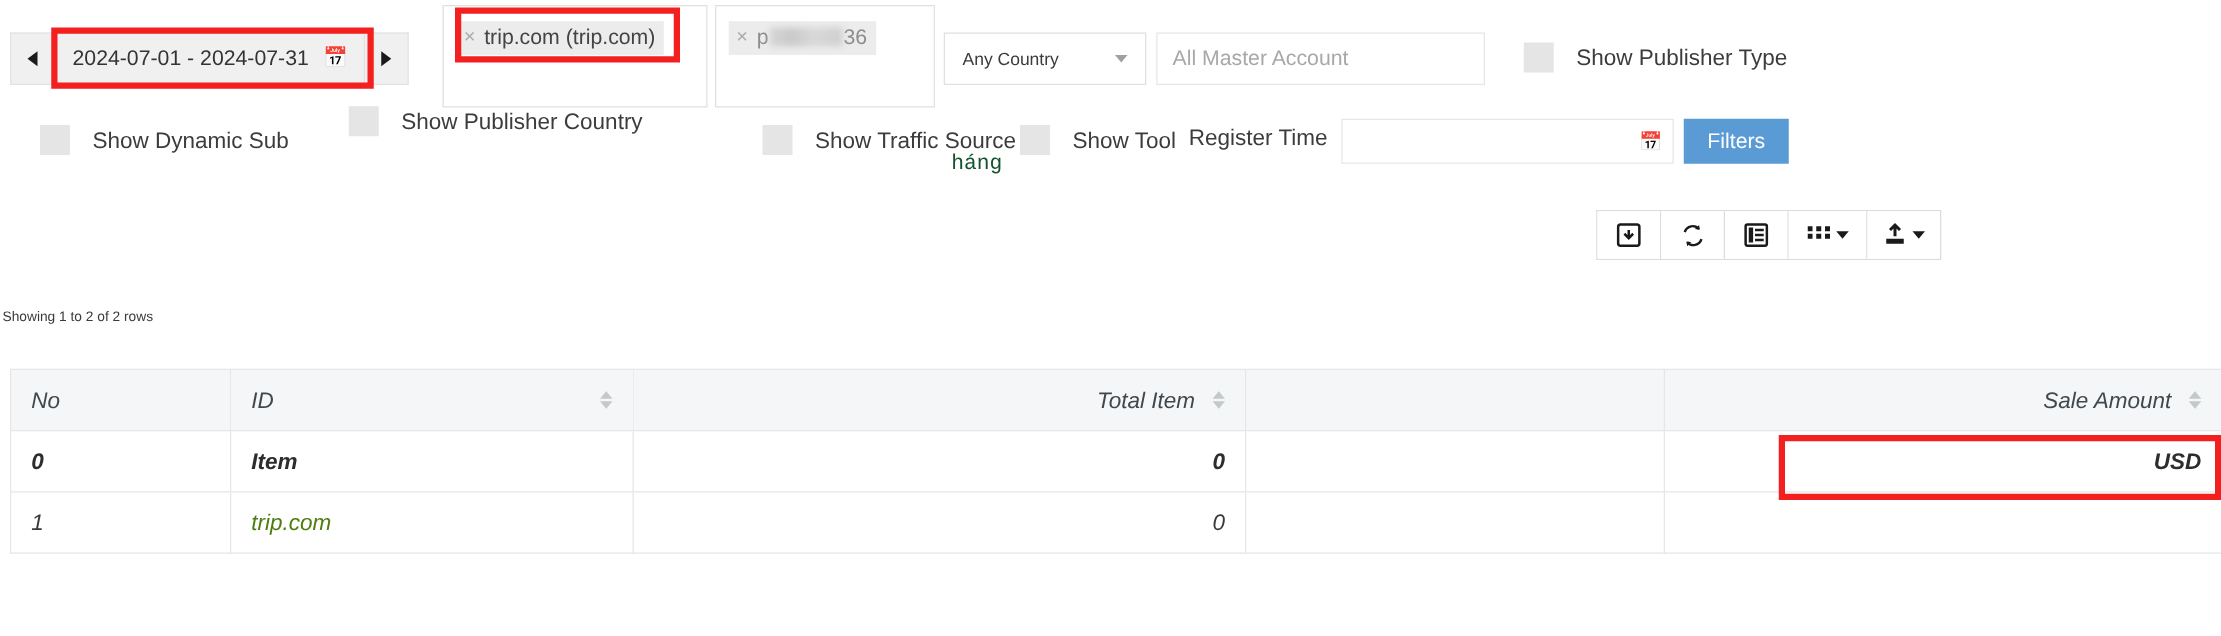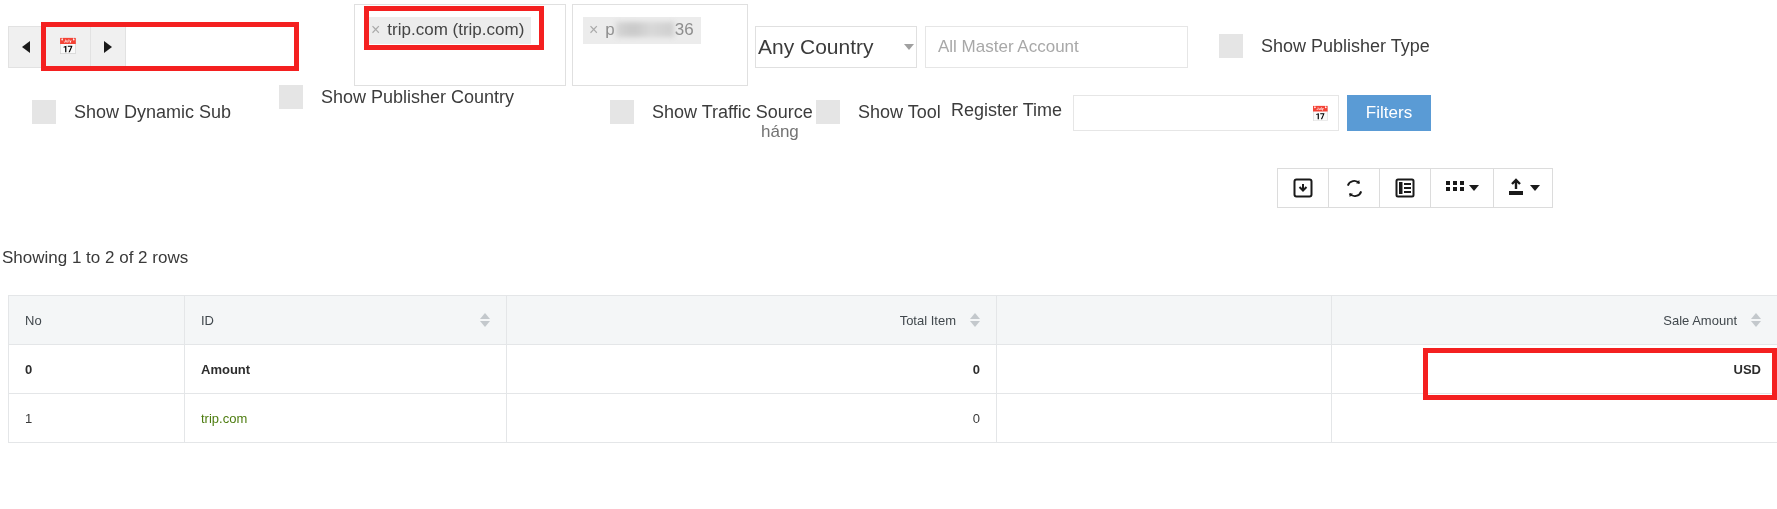--- a/index.html
+++ b/index.html
@@ -67,22 +67,22 @@
   .blur-mask {
     display:inline-block; width:58px; height:15px; vertical-align:-2px;
     background:linear-gradient(90deg,#d5d5d5,#c9c9c9 30%,#d8d8d8 60%,#cfcfcf);
     filter:blur(2.4px); margin:0 1px;
   }
 
   
   .country-select {
     position:absolute; left:755px; top:26px; width:162px; height:42px;
     background:#fff; border:1px solid #e0e0e0; box-sizing:border-box;
-    display:flex; align-items:center; padding:0 2px;
-    font-size:21px; color:#3b3b3b; cursor:pointer;
+    display:flex; align-items:center; padding:0 14px;
+    font-size:14px; color:#3b3b3b; cursor:pointer;
   }
   .country-select .caret {
     margin-left:auto; width:0;height:0;
     border-left:5px solid transparent; border-right:5px solid transparent;
     border-top:6px solid #a0a0a0;
   }
 
   
   .master-input {
     position:absolute; left:925px; top:26px; width:263px; height:42px;
@@ -122,21 +122,21 @@
   .filters-btn {
     position:absolute; left:1347px; top:95px; width:84px; height:36px;
     background:#5a9bd5; color:#ffffff; border:none;
     font-family:"Liberation Sans", sans-serif; font-size:17px;
     cursor:pointer; display:flex; align-items:center; justify-content:center;
   }
 
   
   .artifact {
     position:absolute; left:761px; top:122px;
-    font-family:Liberation Sans, sans-serif; font-size:17px; color:#737373;
+    font-family:Liberation Mono, monospace; font-size:17px; color:#14532d;
   }
 
   
   .toolbar {
     position:absolute; left:1277px; top:168px; height:40px;
     display:flex; border:1px solid #dcdcdc; background:#fff;
     box-sizing:border-box;
   }
   .tb-btn {
     width:50px; border-right:1px solid #dcdcdc; background:#fff;
@@ -146,28 +146,28 @@
   .tb-btn:last-child { border-right:none; width:58px; }
   .tb-btn.wide { width:62px; }
   .mini-caret {
     width:0;height:0; border-left:5px solid transparent;
     border-right:5px solid transparent; border-top:6px solid #1a1a1a;
   }
 
   
   .showing {
     position:absolute; left:2px; top:248px;
-    font-size:17px; color:#3a3a3a;
+    font-size:11px; color:#3a3a3a;
   }
 
   
   .tbl-wrap { position:absolute; left:8px; top:295px; width:1769px; }
   table.grid {
     border-collapse:collapse; width:1769px;
-    table-layout:fixed; font-size:13px;
+    table-layout:fixed; font-size:18px;font-style:italic;
   }
   table.grid th, table.grid td {
     border:1px solid #e4e6e8; padding:0 16px; height:49px;
     vertical-align:middle; box-sizing:border-box;
   }
   table.grid thead th {
     background:#f4f6f7; color:#41484d; font-weight:normal;
   }
   table.grid tbody td { background:#ffffff; }
   table.grid tbody tr.total-row td { font-weight:bold; color:#2d2d2d; }
@@ -194,20 +194,21 @@
 </head>
 <body>
 
 <div class="filter-row-1">
 
   <div class="date-group">
     <div class="step-btn left">
       <span class="tri tri-l"></span>
     </div>
     <div class="date-field">
+      <span>2024-07-01 - 2024-07-31</span>
       <span class="cal-glyph">📅</span>
     </div>
     <div class="step-btn right">
       <span class="tri tri-r"></span>
     </div>
   </div>
 
   <div class="token-box" id="token-box-1">
     <div class="token">
       <span class="token-x">×</span>
@@ -358,21 +359,21 @@
                 <i class="up"></i>
                 <i class="down"></i>
               </span>
           </div>
         </th>
       </tr>
     </thead>
     <tbody>
       <tr class="total-row">
         <td>0</td>
-        <td>Amount</td>
+        <td>Item</td>
         <td class="cell-right">0</td>
         <td></td>
         <td class="cell-right">USD</td>
       </tr>
       <tr>
         <td>1</td>
         <td class="link-cell">trip.com</td>
         <td class="cell-right">0</td>
         <td></td>
         <td class="cell-right"></td>

